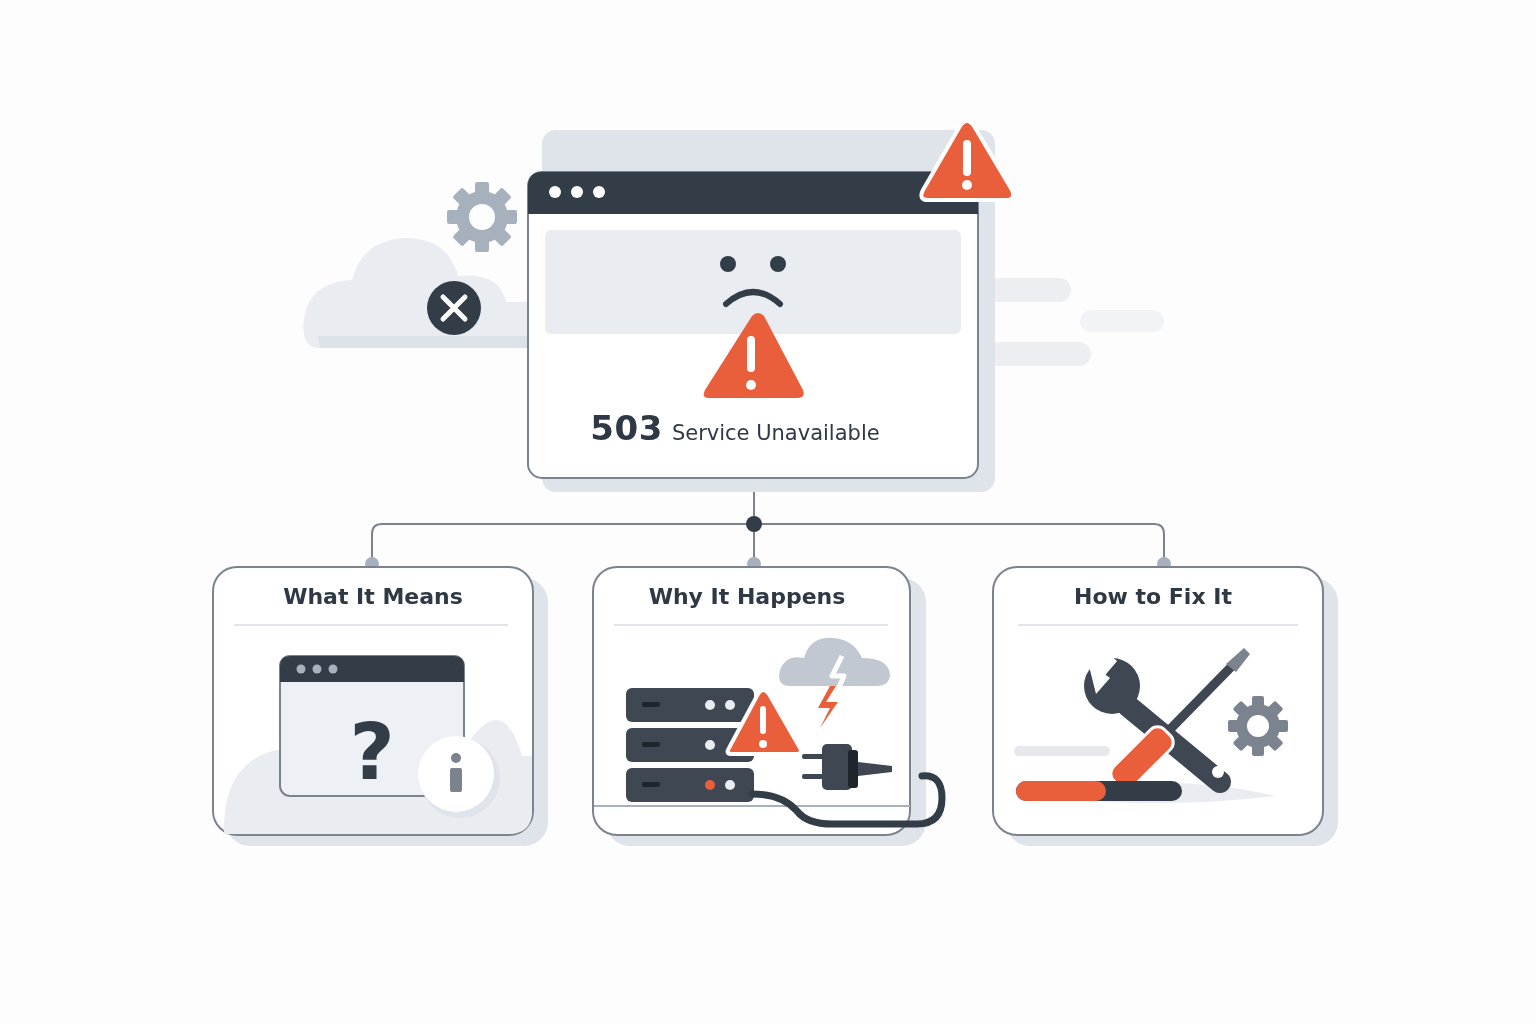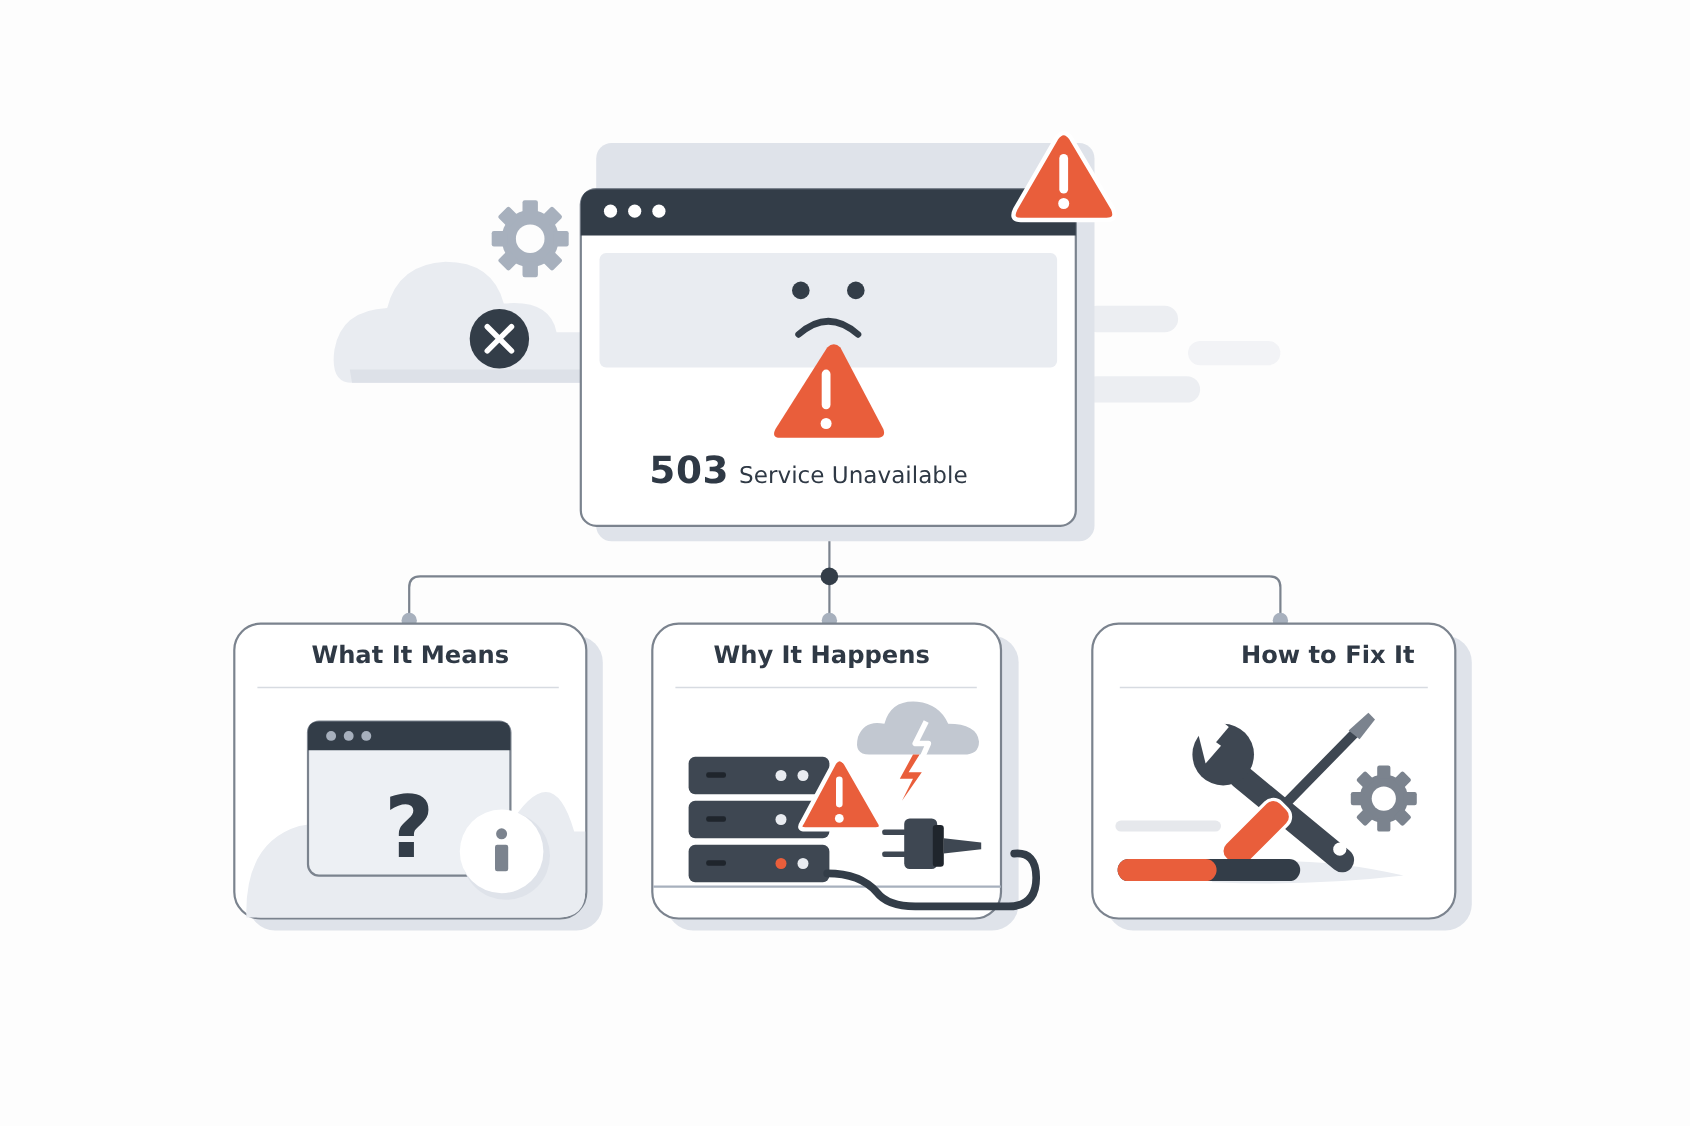--- a/index.html
+++ b/index.html
@@ -188,14 +188,14 @@
     <g>
       <path d="M150 192 L240 100" stroke="#3e4752" stroke-width="9" stroke-linecap="round"></path>
       <path d="M234 98 L252 82 L258 88 L244 106 Z" fill="#7b838e"></path>
       <rect x="-14" y="-36" width="28" height="72" rx="10" fill="#e95e3b" stroke="#fff" stroke-width="3" transform="translate(150,192) rotate(45)"></rect>
     </g>
     <g>
       <rect x="24" y="215" width="166" height="20" rx="10" fill="#333d48"></rect>
       <rect x="24" y="215" width="90" height="20" rx="10" fill="#e95e3b"></rect>
     </g>
   </svg>
-  <div class="card-title" style="left:4px;top:18px;width:290px;text-align:right;">How to Fix It</div>
+  <div class="card-title" style="left:16px;top:18px;width:290px;">How to Fix It</div>
 </div>
 
 </body></html>

